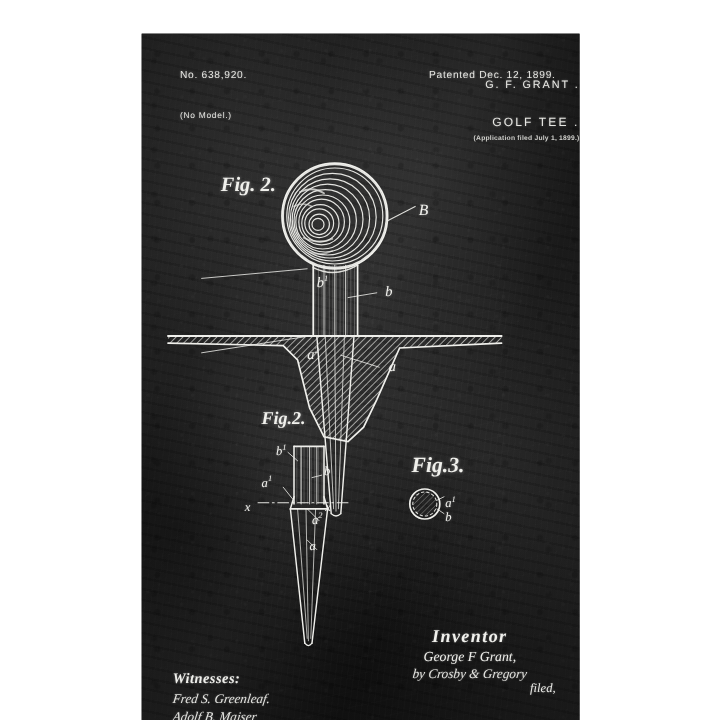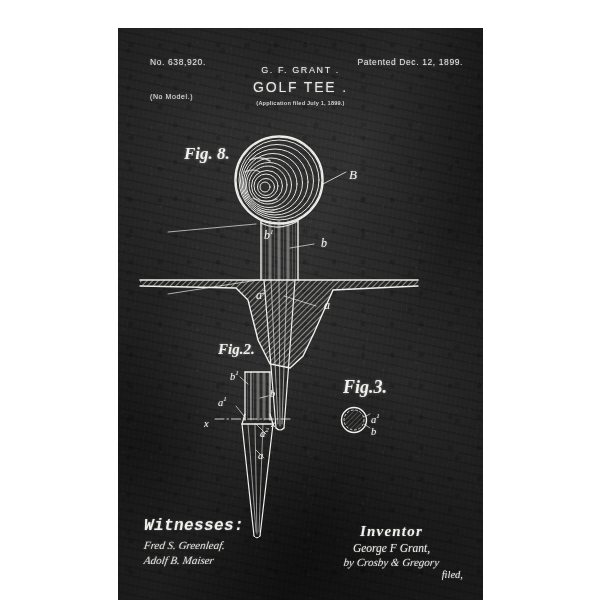--- a/index.html
+++ b/index.html
@@ -77,31 +77,31 @@
     white-space: nowrap;
   }
   #hdr-number   { left: 32px;  top: 29px;  font-size: 8.5px; }
   #hdr-patented { right: 20px; top: 29px;  font-size: 8.5px; text-align: right; }
   #hdr-nomodel  { left: 32px;  top: 65px;  font-size: 7px; }
 
   #hdr-center {
     position: absolute;
     left: 0; right: 0;
     top: 37px;
-    text-align: center;
+    text-align: right;
   }
   #hdr-inventor-name {
     font-size: 9px;
     letter-spacing: 1.6px;
     color: #ececE8;
     text-shadow: 0 0 2px rgba(255,255,255,0.35);
   }
   #hdr-title {
-    margin-top: 4px;
-    font-size: 14px;
+    margin-top: 22px;
+    font-size: 10px;
     letter-spacing: 1.8px;
     color: #e7e7e3;
     text-shadow: 0 0 2px rgba(255,255,255,0.3);
   }
   #hdr-appline {
     margin-top: 5px;
     font-size: 5.6px;
     letter-spacing: 0.2px;
     color: #d2d2ce;
     font-weight: bold;
@@ -160,27 +160,28 @@
   }
   #inventor-block {
     position: absolute;
     right: 14px;
     top: 495px;
     width: 155px;
     text-align: center;
   }
 
   .script-head {
-    font-family: Liberation Mono, monospace;
+    font-family: Liberation Serif, serif;
     font-style: italic;
     font-weight: bold;
-    font-size: 16px;
+    font-size: 12px;
     letter-spacing: 0.4px;
     color: #efefeb;
     text-shadow: 0 0 2px rgba(255,255,255,0.35);
+    margin-top: 41px;
   }
   .sig {
     font-family: "Liberation Serif", serif;
     font-style: italic;
     font-size: 11px;
     color: #e4e4e0;
     text-shadow: 0 0 2px rgba(255,255,255,0.28);
     white-space: nowrap;
   }
   #witness-sig-1 { margin-top: 4px; transform: skewX(-8deg); }
@@ -362,21 +363,21 @@
         <g transform="translate(0,330)">
           <circle cx="236" cy="62" r="12.5" stroke-width="1.4"></circle>
           <circle cx="236" cy="62" r="10" stroke-width="0.9" stroke-dasharray="2 2.4" opacity="0.9"></circle>
           <circle cx="236" cy="62" r="10" fill="url(#hatch45)" stroke="none" opacity="0.55"></circle>
           <path d="M252 56 L246 59" stroke-width="0.8" opacity="0.85"></path>
           <path d="M252 70 L246 66" stroke-width="0.8" opacity="0.85"></path>
         </g>
       </g>
     </svg>
 
-    <div class="figlabel" id="fig1-label">Fig. 8.</div>
+    <div class="figlabel" id="fig1-label">Fig. 2.</div>
     <div class="figlabel" id="fig2-label">Fig.2.</div>
     <div class="figlabel" id="fig3-label">Fig.3.</div>
 
     <div class="ref" id="ref-B">
       <span>B</span>
     </div>
     <div class="ref" id="ref-b1">
       <span>b</span><sup>1</sup>
     </div>
     <div class="ref" id="ref-b">

